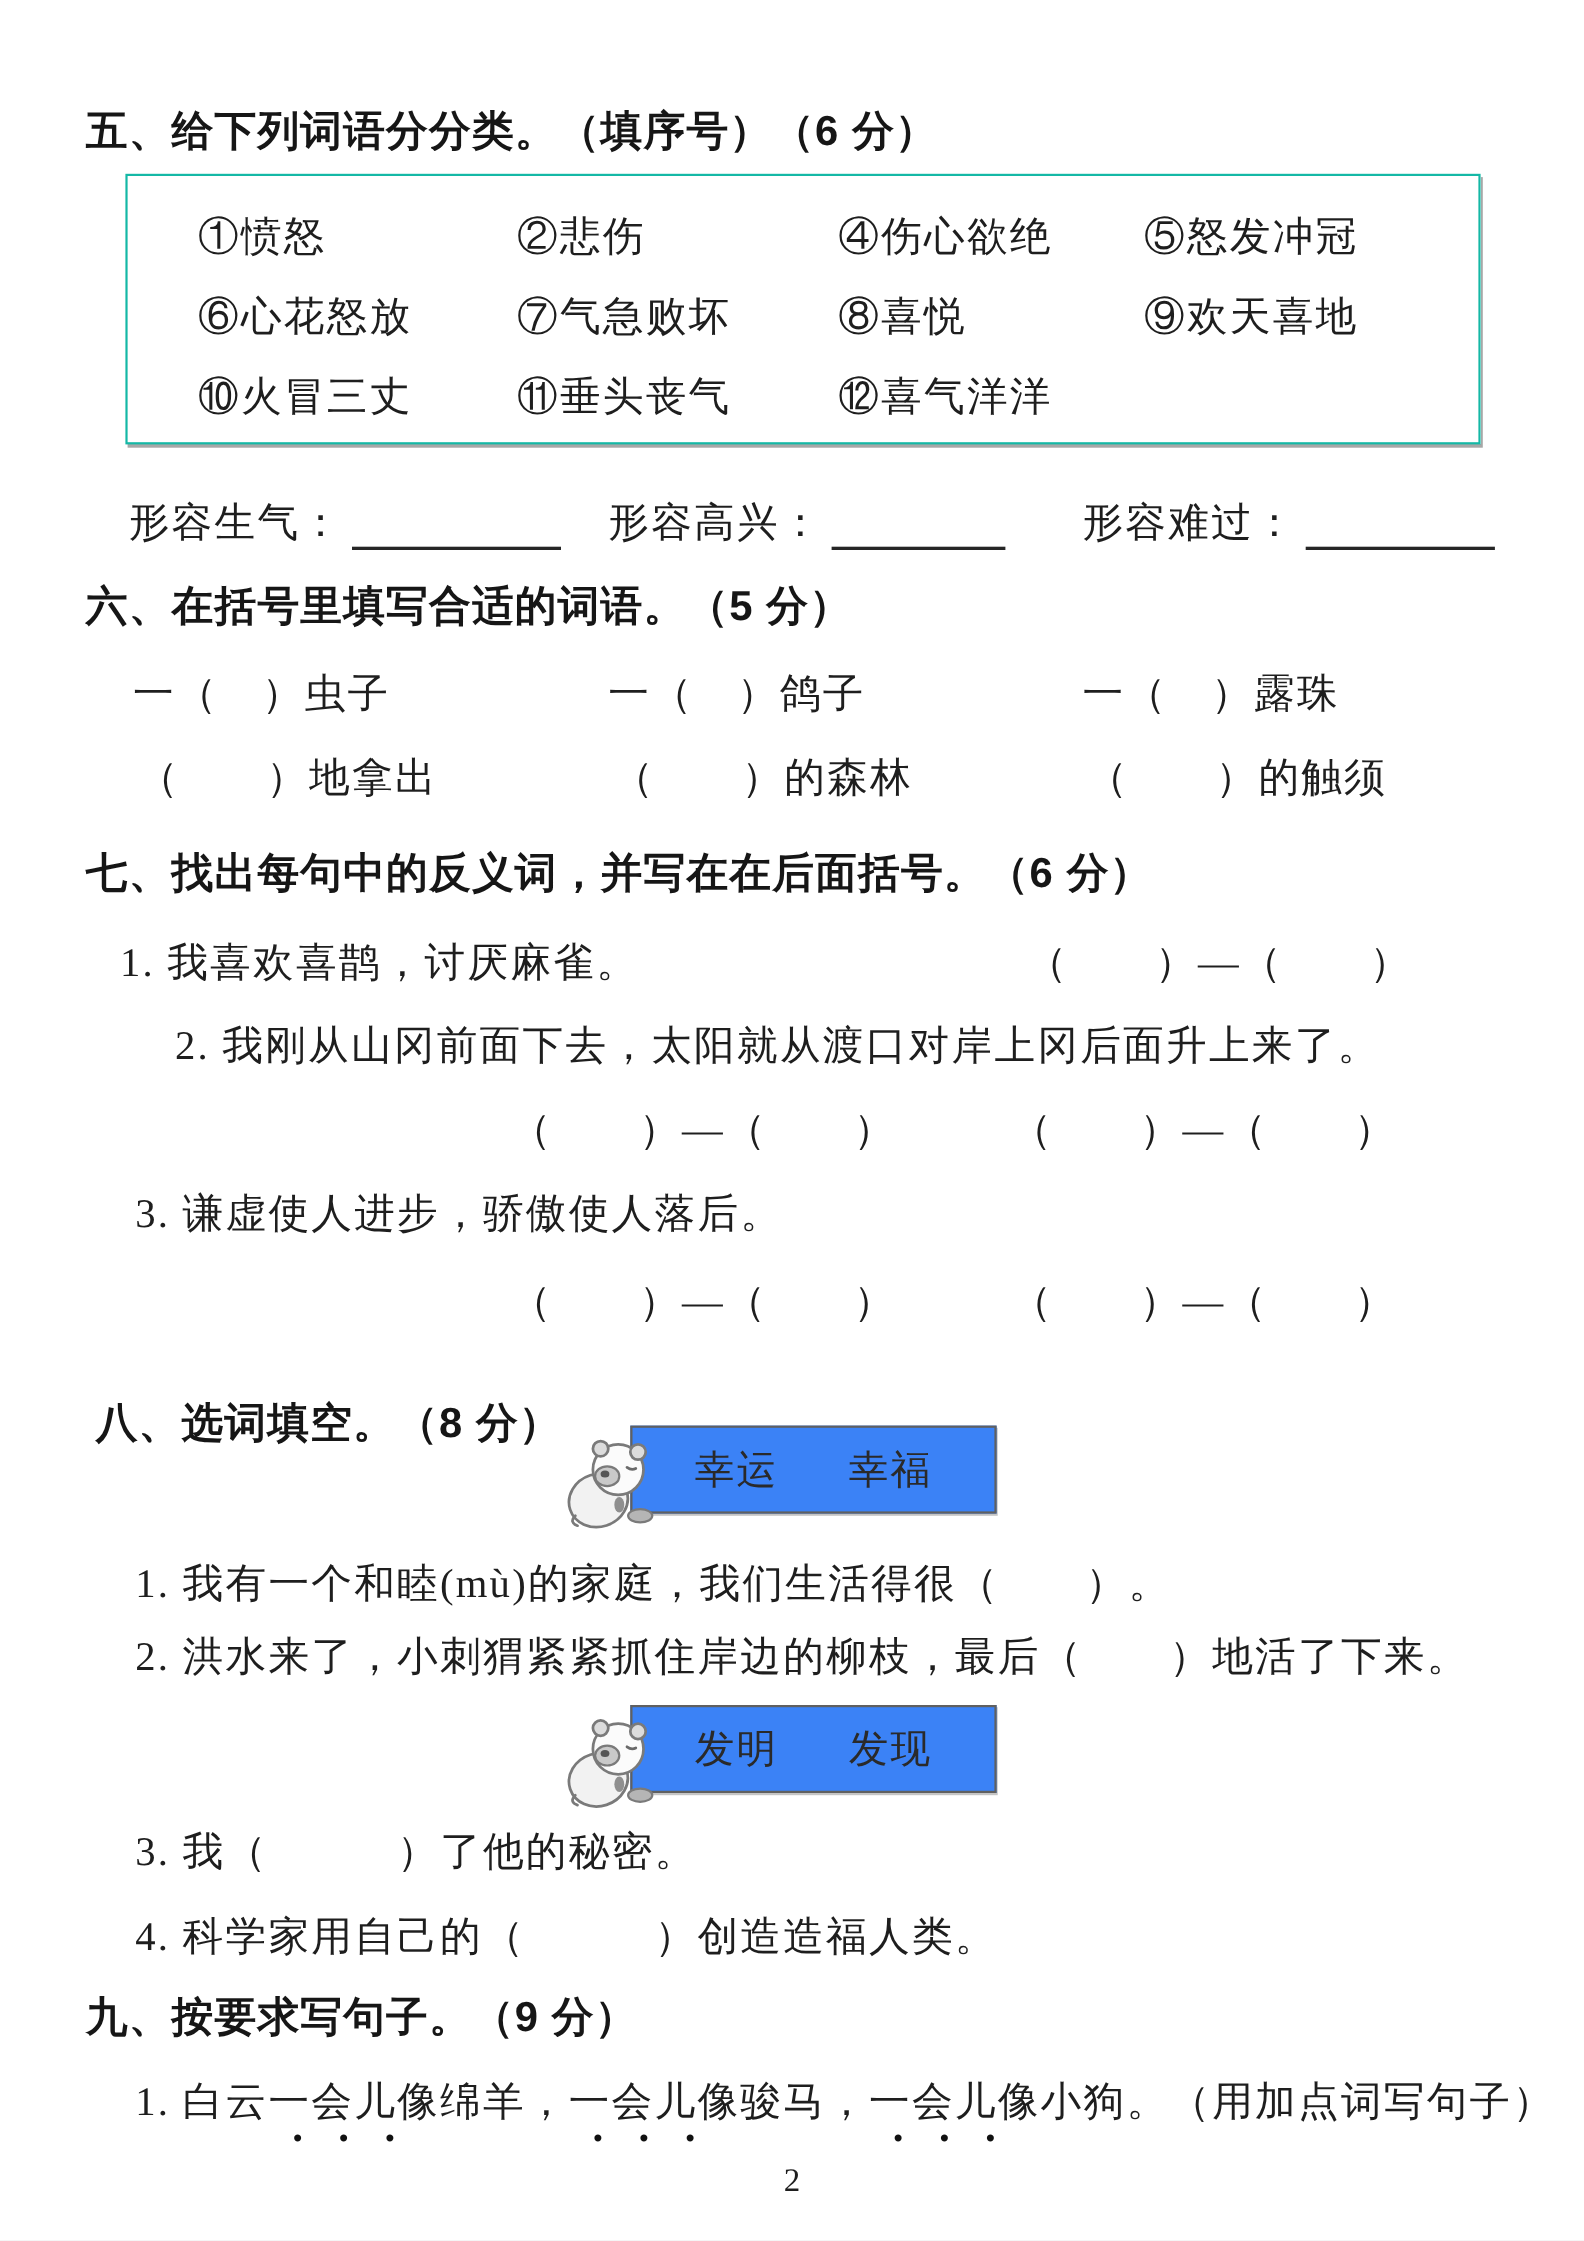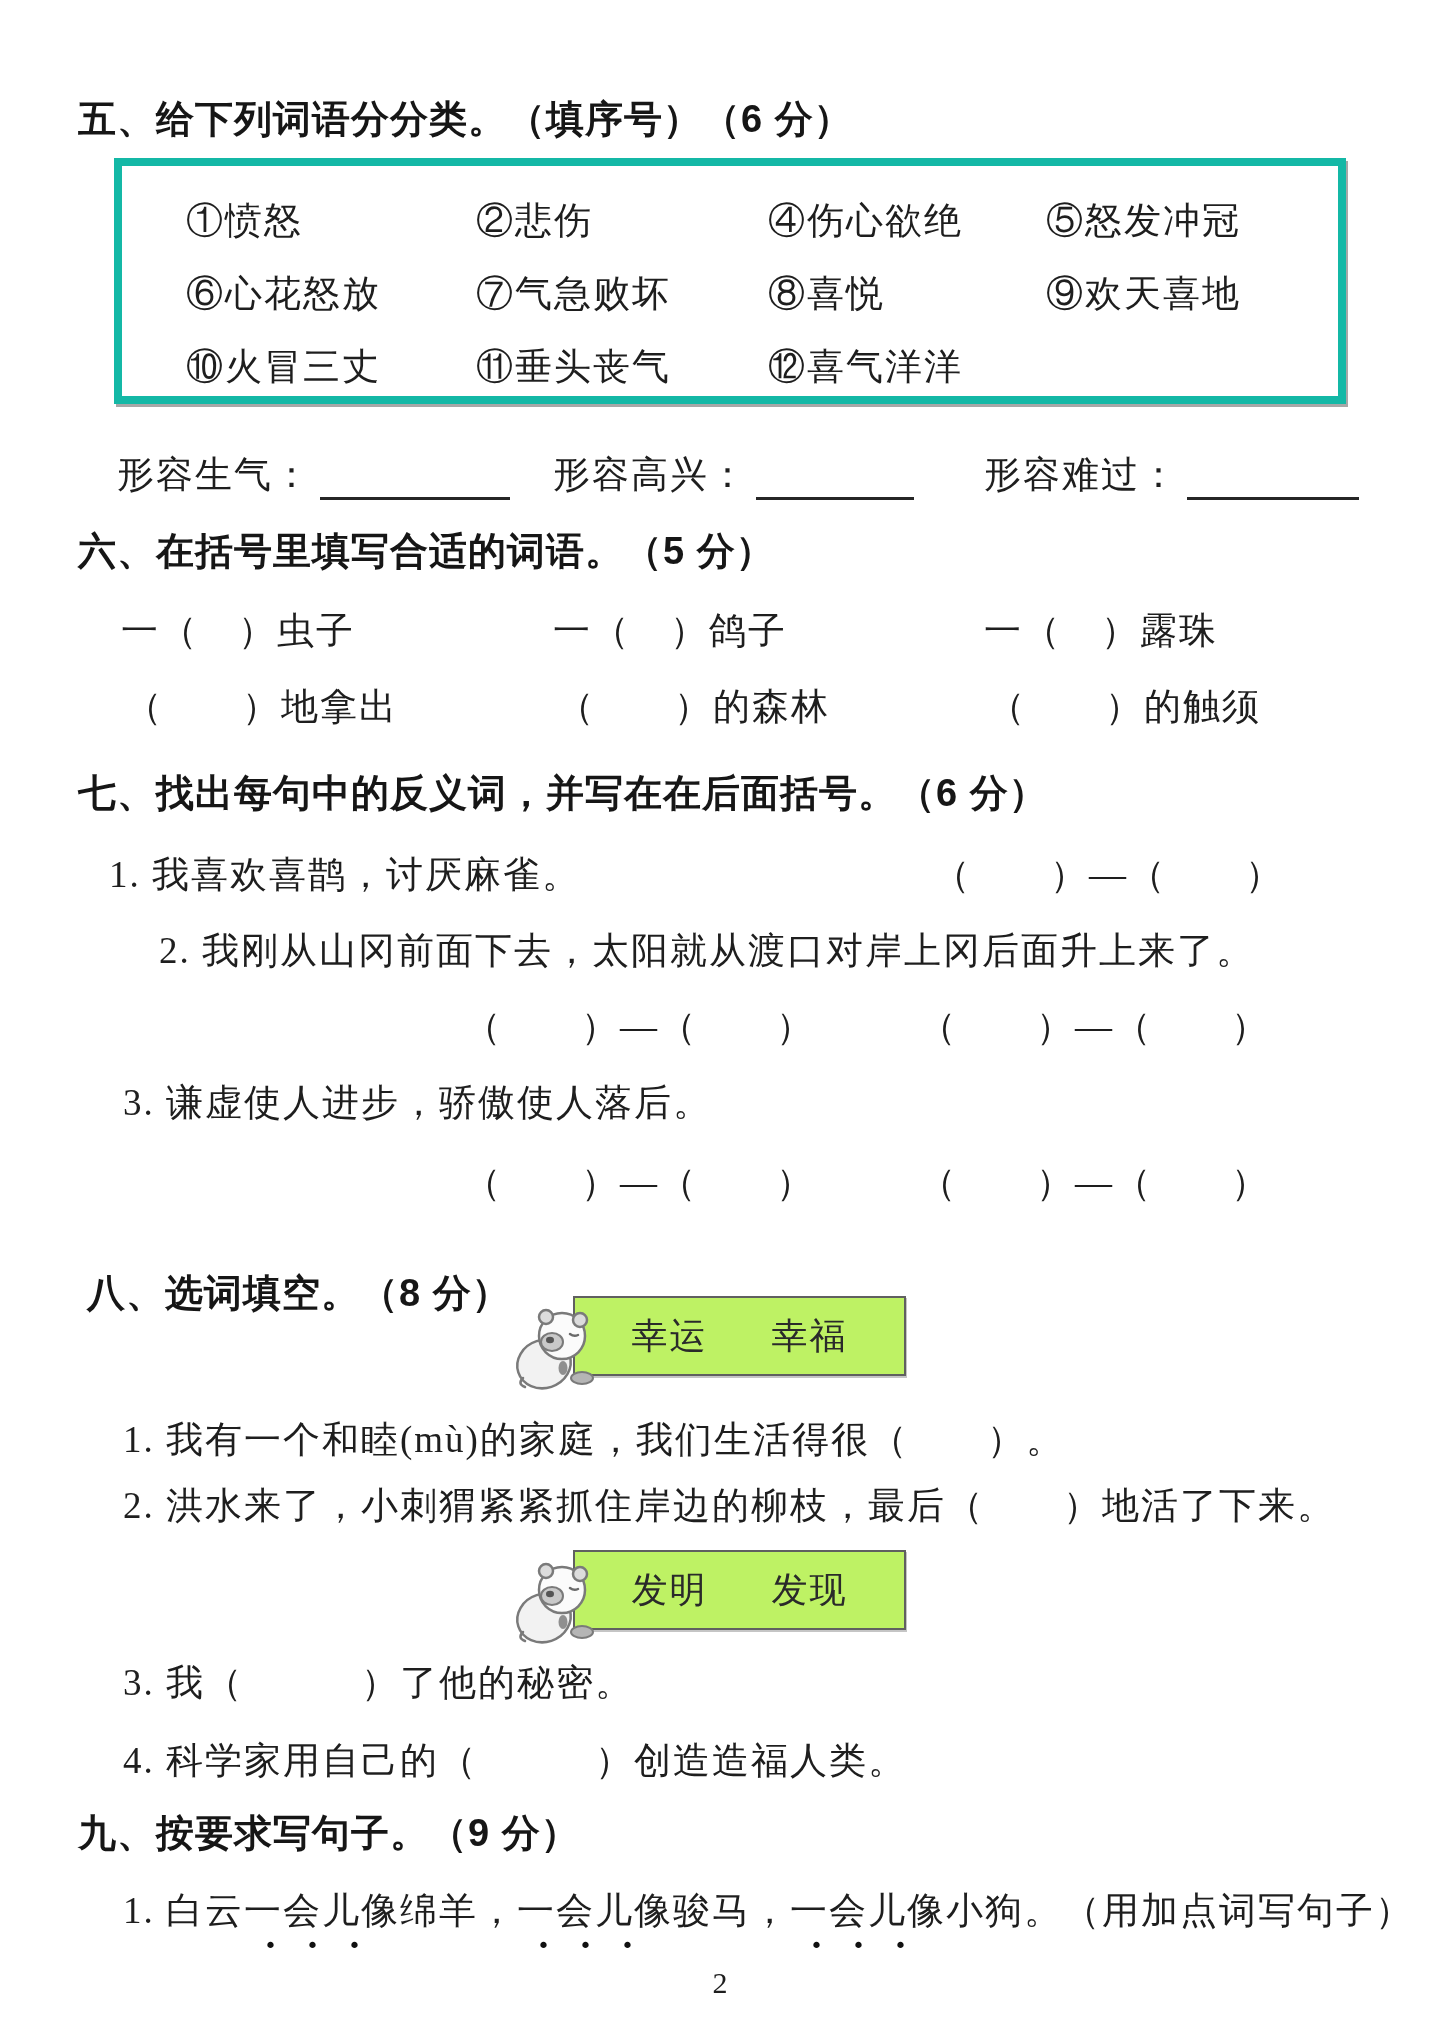--- a/index.html
+++ b/index.html
@@ -27,21 +27,21 @@
     font-weight: 700;
     font-size: 38px;
     letter-spacing: 1px;
     color: #161616;
   }
   
   .s5-box {
     position: absolute;
     left: 114px; top: 158px;
     width: 1232px; height: 246px;
-    border: 8px solid #14b8a6;
+    border: 2px solid #14b8a6;
     box-shadow: 2px 3px 0 rgba(60,60,60,0.45);
     box-sizing: border-box;
     display: grid;
     grid-template-columns: 290px 292px 278px auto;
     grid-auto-rows: 73px;
     align-items: center;
     padding: 18px 0 0 64px;
   }
   .s5-word { white-space: nowrap; }
   
@@ -54,21 +54,21 @@
   }
   
   .brk { color: #1e1e1e; }
   
   .wordbox {
     position: absolute;
     width: 333px; height: 80px;
     border: 2px solid #606060;
     box-shadow: 1px 2px 0 rgba(90,90,90,0.35);
     box-sizing: border-box;
-    background: #bef264;
+    background: #3b82f6;
     display: flex;
     align-items: center;
     justify-content: center;
     gap: 64px;
     font-size: 36px;
     color: #2a2a2a;
   }
   .panda {
     position: absolute;
     width: 104px; height: 92px;

